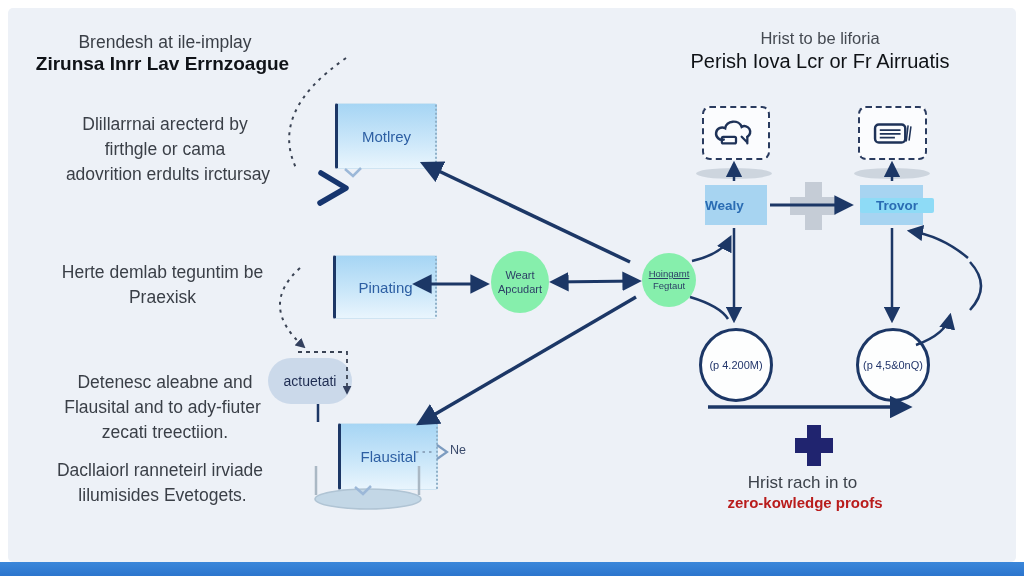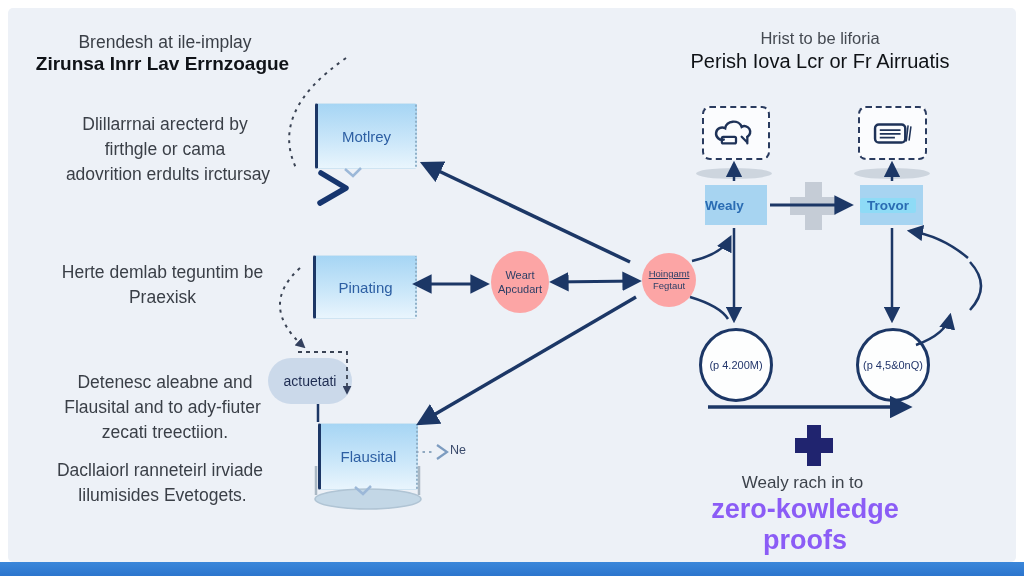--- a/index.html
+++ b/index.html
@@ -6,34 +6,34 @@
   .canvas{position:relative;width:1024px;height:576px;overflow:hidden;
     font-family:"Liberation Sans", sans-serif;background:#ffffff;}
   .panel{position:absolute;left:8px;top:8px;width:1008px;height:554px;
     background:#edf1f7;border-radius:5px;}
   .txt{position:absolute;text-align:center;font-size:17.5px;line-height:25px;color:#3a3f47;}
   .txt.big-bold{font-weight:bold;font-size:19px;color:#101318;line-height:24px;}
   .node{position:absolute;display:flex;align-items:center;justify-content:center;
     background:linear-gradient(180deg,#a6d5f4 0%,#c9e6f9 55%,#e9f5fd 100%);
     border-left:3px solid #1c3766;border-right:2px dotted #8fb0c8;
     border-top:1px solid #cfe4f2;border-bottom:1px solid #cfe4f2;
-    font-size:15px;color:#2d5fa3;border-radius:2px;}
+    font-size:15px;color:#2d5fa3;border-radius:2px;margin-left:20px;}
   .blob{position:absolute;display:flex;align-items:center;justify-content:center;
     background:#cbd9ea;border-radius:26px;font-size:14px;color:#1f2d52;}
   .circ{position:absolute;display:flex;flex-direction:column;align-items:center;
-    justify-content:center;background:#fca5a5;border-radius:50%;color:#2c3f66;}
+    justify-content:center;background:#86efac;border-radius:50%;color:#2c3f66;}
   .proof{position:absolute;display:flex;align-items:center;justify-content:center;
     background:#fdfefe;border:3px solid #1c3766;border-radius:50%;
     font-size:11px;color:#23366b;}
   .icard{position:absolute;background:#fbfcfe;border:2px dashed #2a3b5f;
     border-radius:8px;display:flex;align-items:center;justify-content:center;}
   .shadow{position:absolute;background:#c2cbd5;border-radius:50%;opacity:.75;}
   .bluebox{position:absolute;display:flex;align-items:center;justify-content:flex-start;
     background:#a7d4f1;font-size:13.5px;font-weight:bold;color:#2a6cb3;}
-  .hl{background:#8edbf6;padding:0 7px;border-radius:2px;}
+  .hl{background:#8edbf6;padding:0 16px;border-radius:2px;}
   .plus{position:absolute;}
   .plus .pv,.plus .ph{position:absolute;background:#20246f;}
   .plus.gray .pv,.plus.gray .ph{background:#c5ccd6;}
   .overlay{position:absolute;left:0;top:0;z-index:5;pointer-events:none;}
   .rtxt{position:absolute;text-align:center;}
   .bottom-bar{position:absolute;left:0;top:562px;width:1024px;height:14px;
     background:linear-gradient(180deg,#3b87da,#2c75cd);}
 </style>
 </head>
 <body>
@@ -129,22 +129,22 @@
   <div class="proof" style="left:856px;top:328px;width:68px;height:68px">
     <span>(p 4,5&amp;0nQ)</span>
   </div>
 
 
   <div class="plus" style="left:795px;top:425px;width:38px;height:41px">
     <div class="pv" style="left:12px;top:0;width:14px;height:41px"></div>
     <div class="ph" style="left:0;top:13px;width:38px;height:15px"></div>
   </div>
 
-  <div class="rtxt" style="left:685px;top:473px;width:235px;font-size:17px;color:#3c424b">Wealy rach in to</div>
-  <div class="rtxt" style="left:685px;top:494px;width:240px;font-size:27px;font-weight:bold;color:#8b5cf6">zero-kowledge proofs</div>
+  <div class="rtxt" style="left:685px;top:473px;width:235px;font-size:17px;color:#3c424b">Hrist rach in to</div>
+  <div class="rtxt" style="left:685px;top:494px;width:240px;font-size:15px;font-weight:bold;color:#b91c1c">zero-kowledge proofs</div>
 
   <svg class="overlay" width="1024" height="576" viewBox="0 0 1024 576">
     <defs>
       <marker id="ah" viewBox="0 0 10 10" refX="8" refY="5" markerWidth="6.5" markerHeight="6.5" orient="auto-start-reverse">
         <path d="M0,0 L10,5 L0,10 z" fill="#1c3766"></path>
       </marker>
       <marker id="ahs" viewBox="0 0 10 10" refX="8" refY="5" markerWidth="5" markerHeight="5" orient="auto-start-reverse">
         <path d="M0,0 L10,5 L0,10 z" fill="#33405e"></path>
       </marker>
     </defs>

